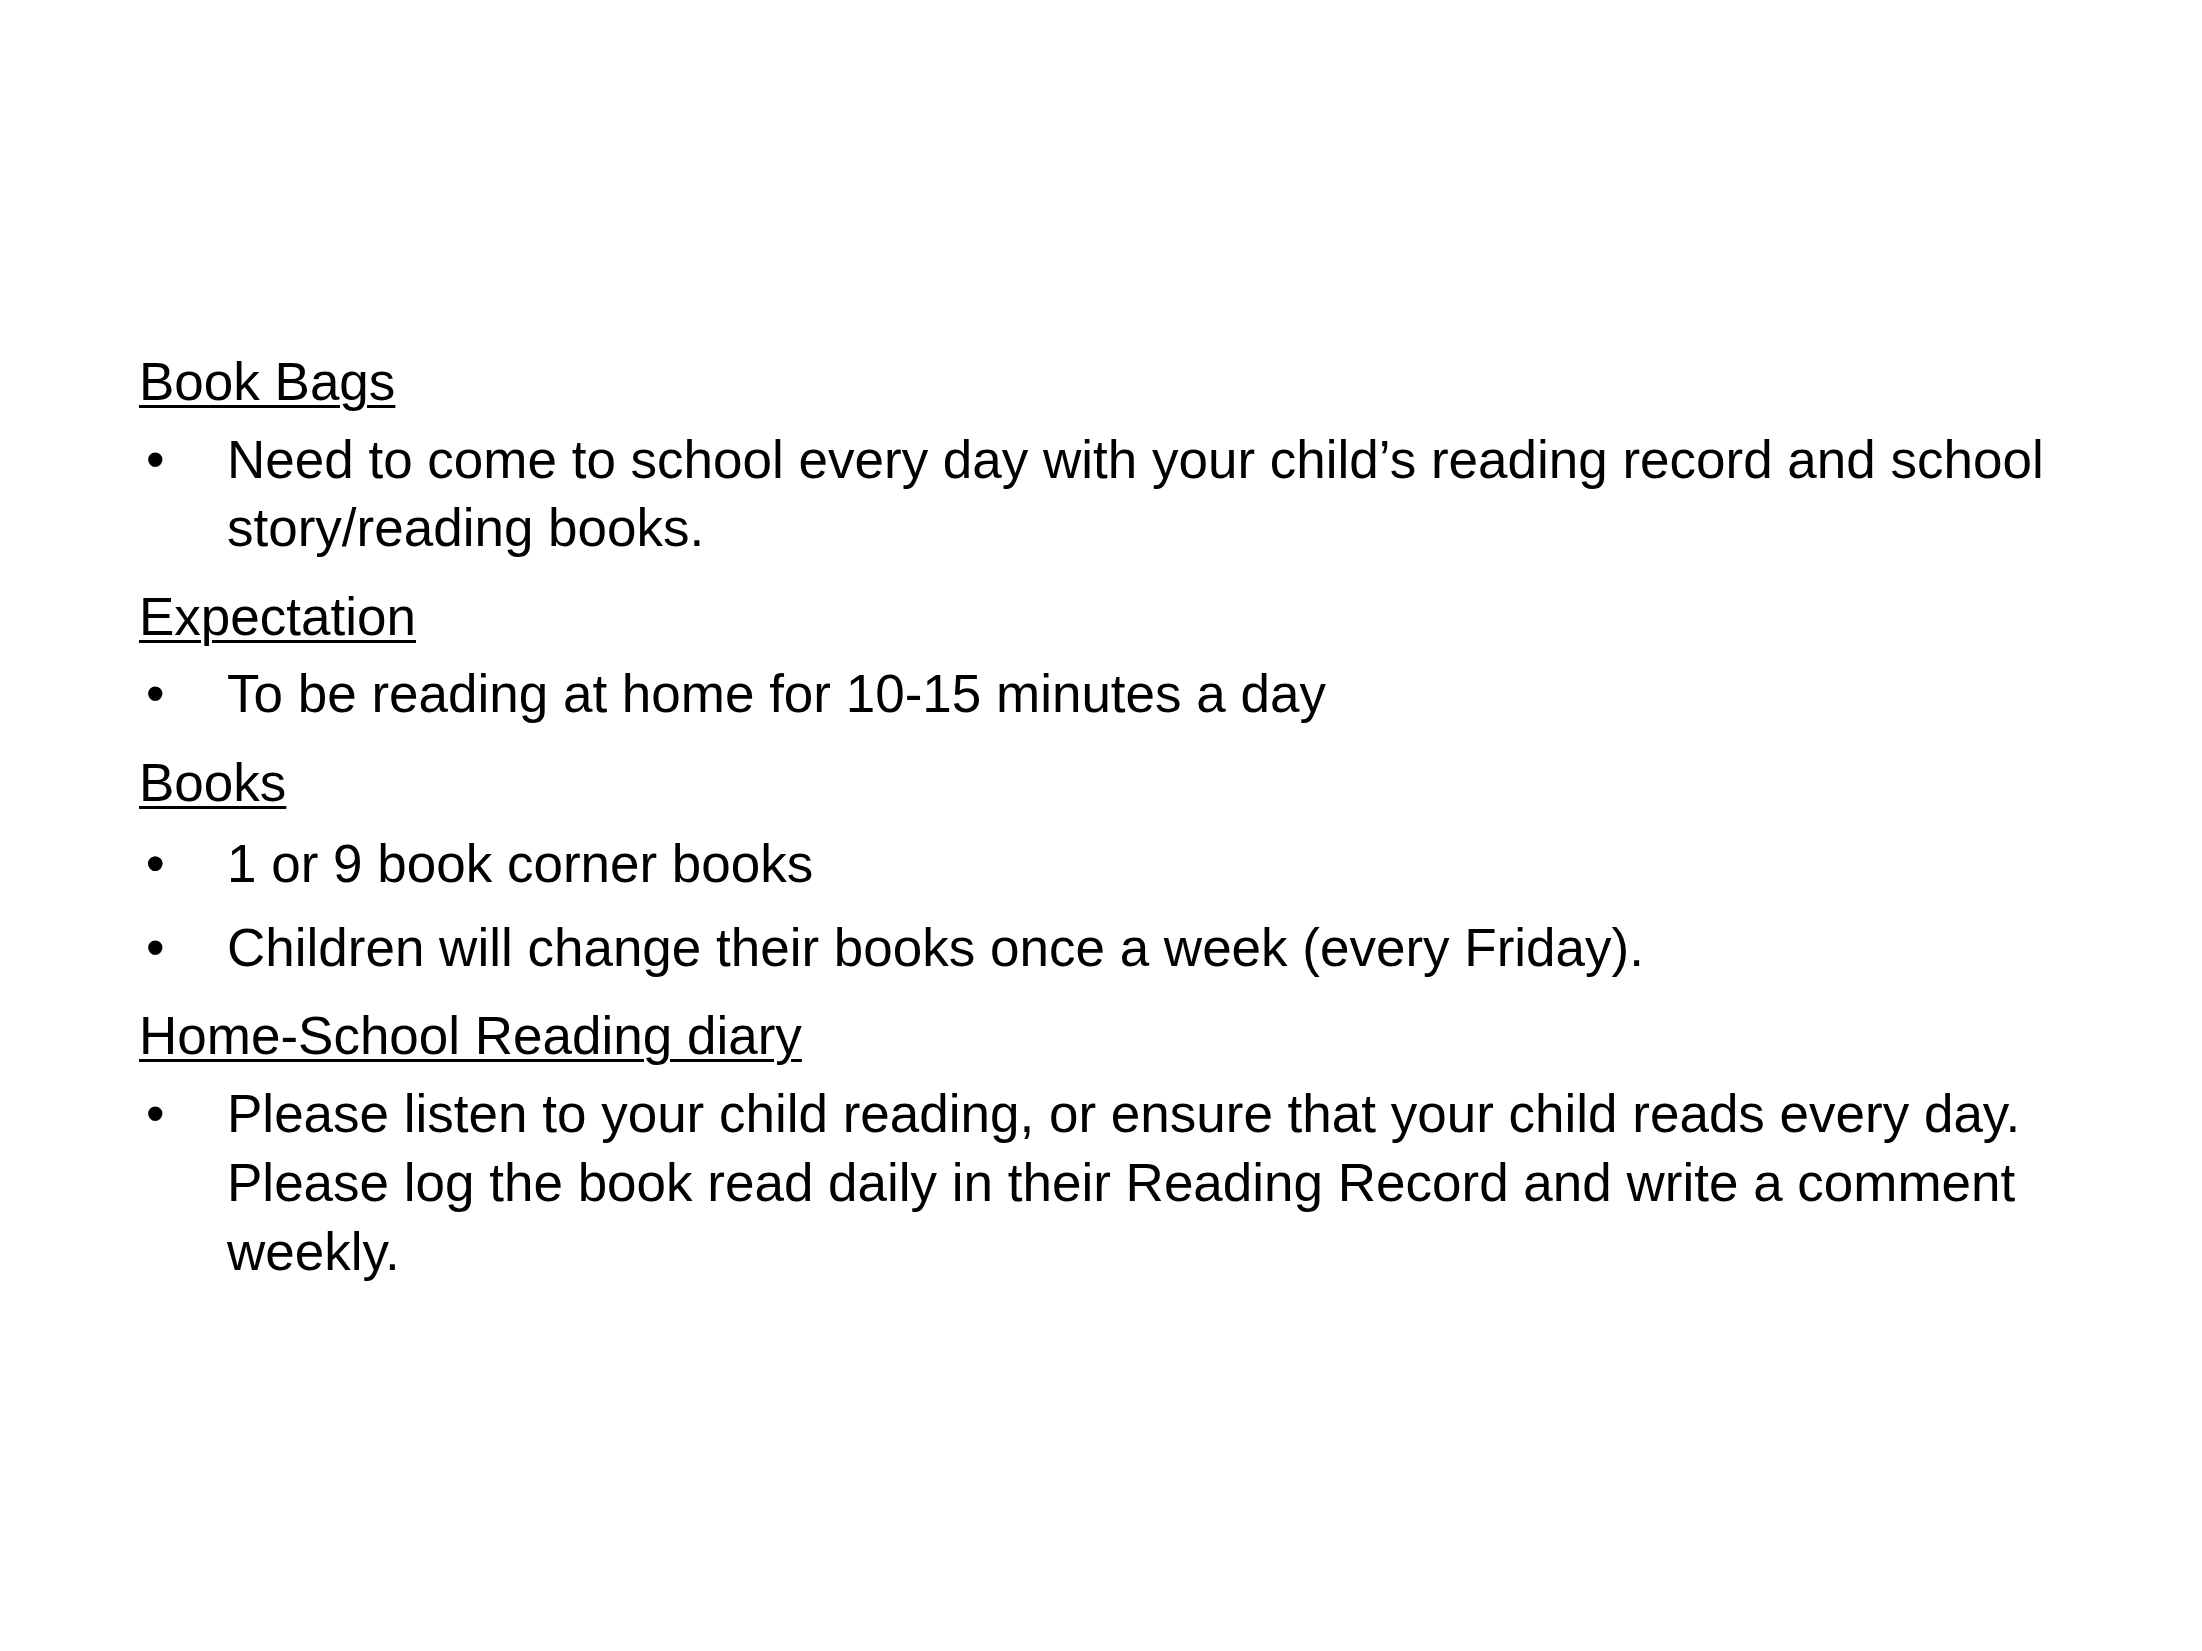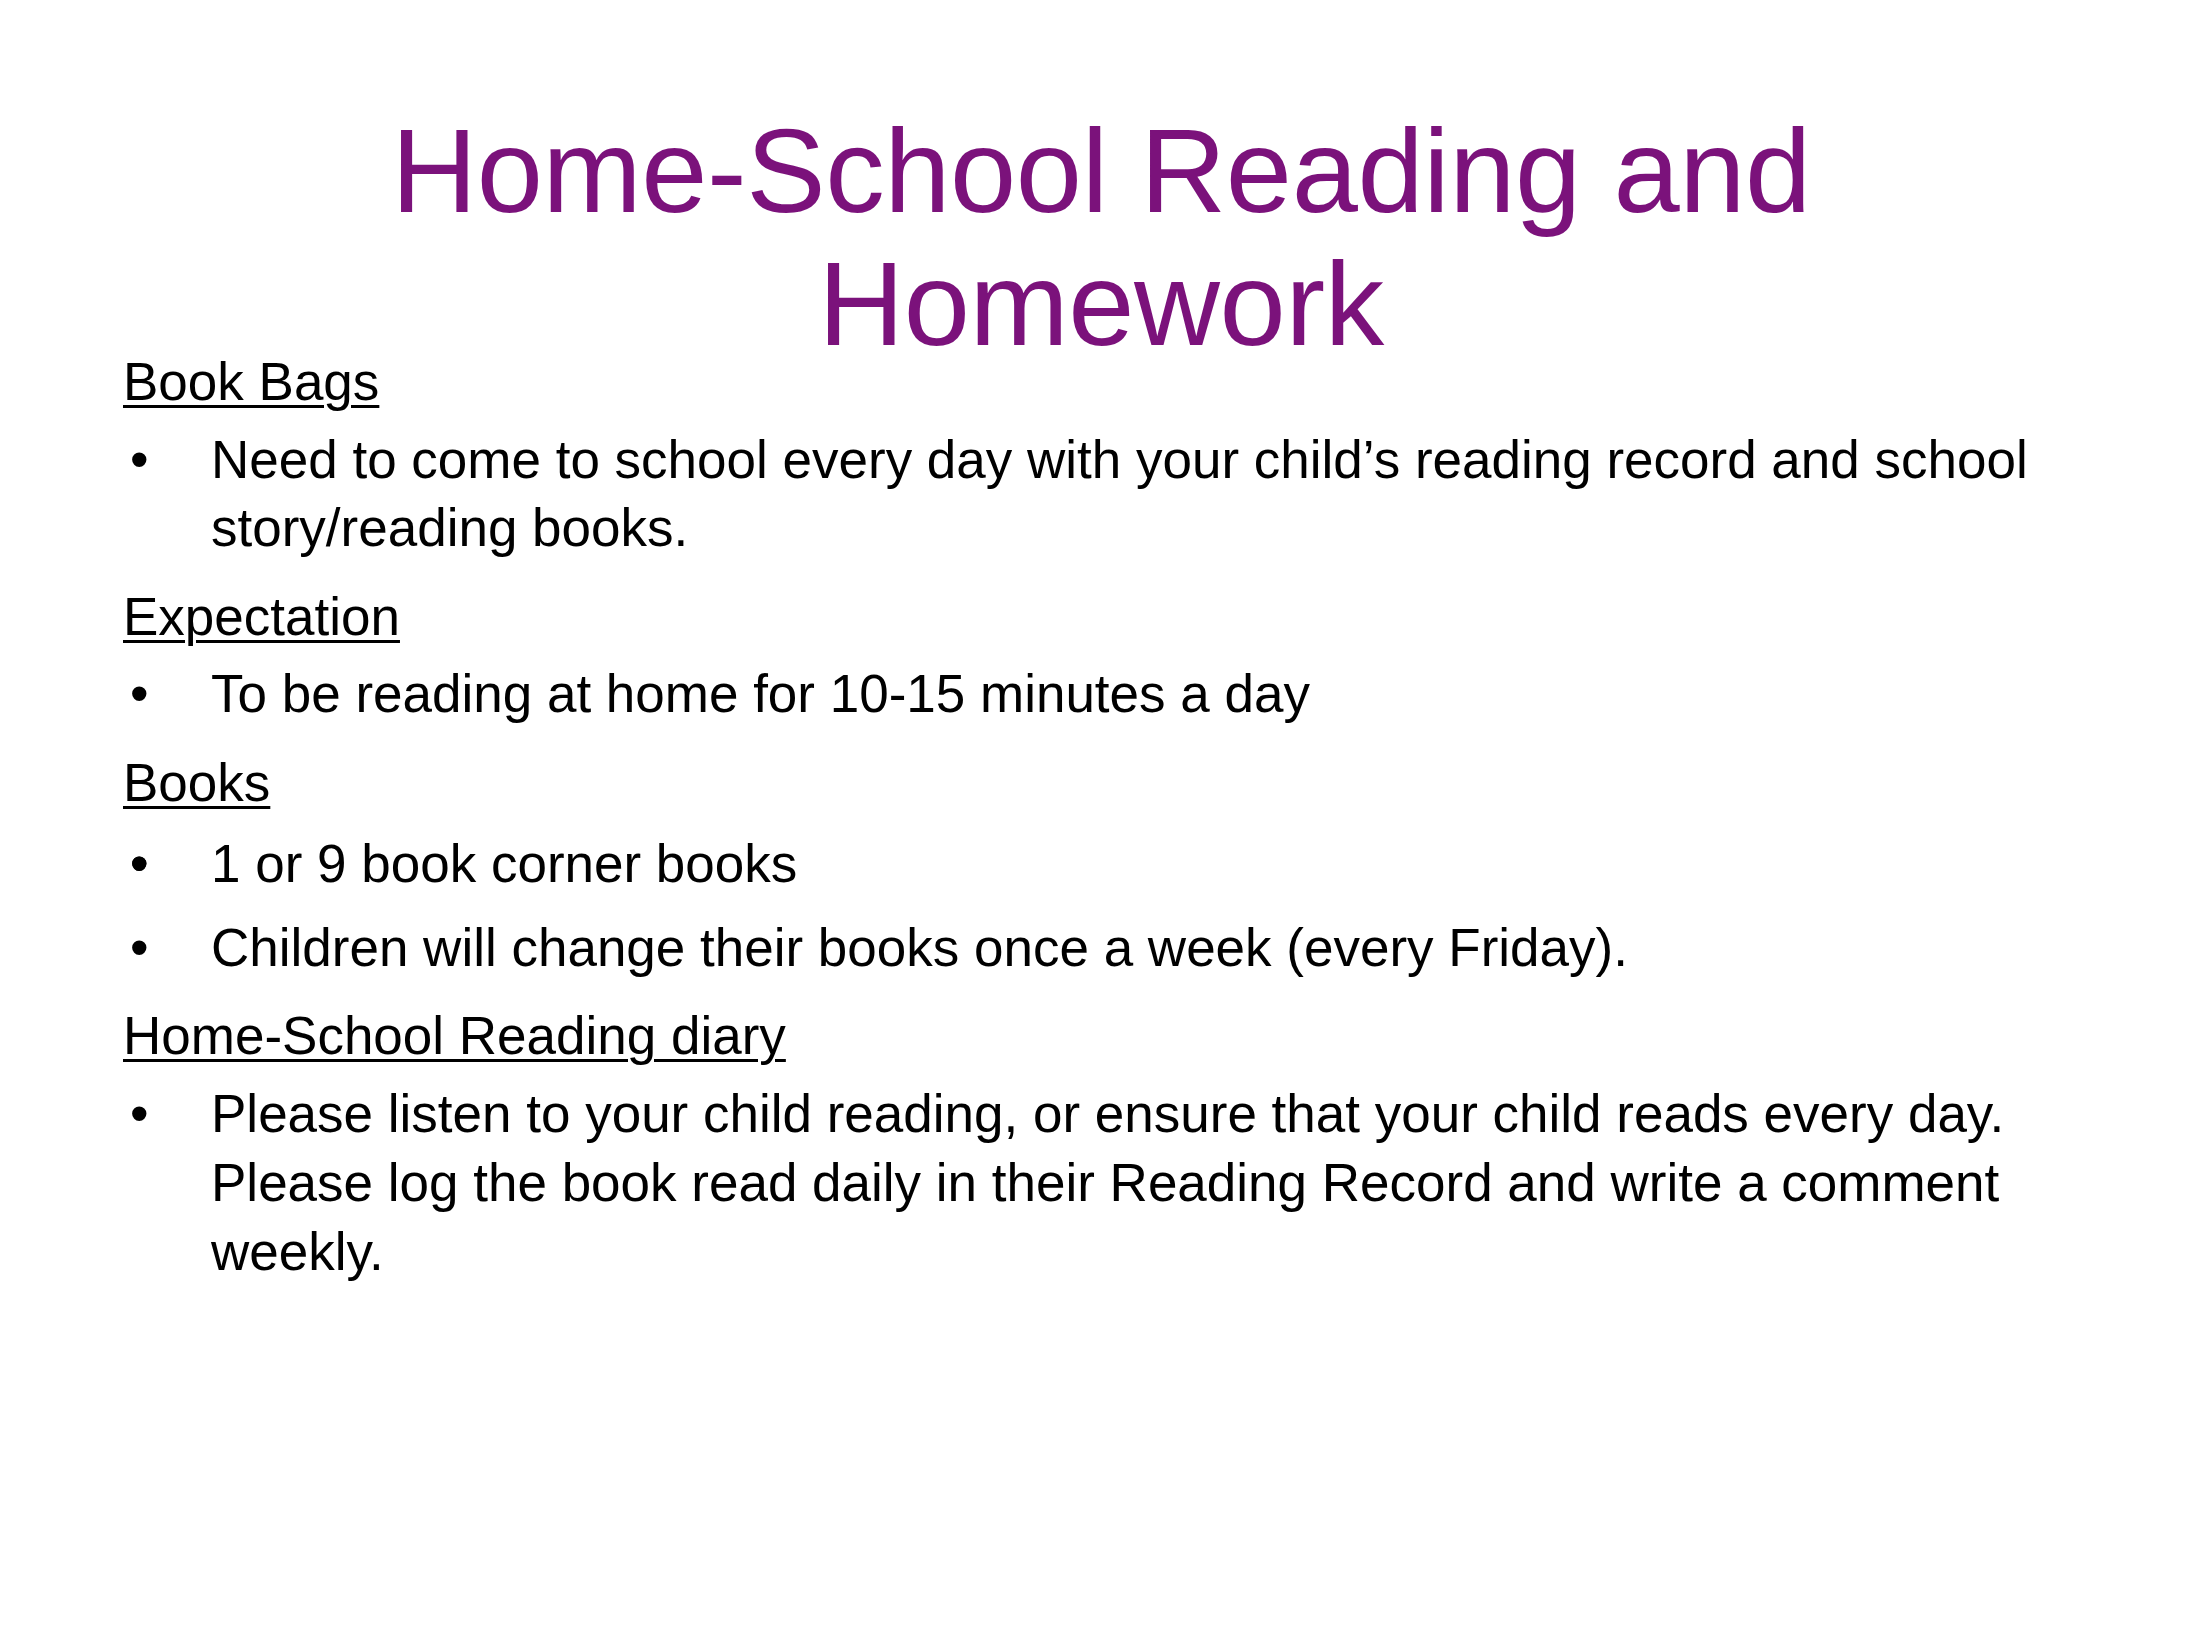--- a/index.html
+++ b/index.html
@@ -36,21 +36,21 @@
     font-weight: 400;
     font-size: 119px;
     line-height: 1.12;
     letter-spacing: -0.4px;
     white-space: normal;
   }
 
   
   .body-block {
     position: absolute;
-    left: 123px;
+    left: 139px;
     top: 351px;
     width: 1944px;
   }
 
   .section {
     margin: 0;
     padding: 0;
   }
 
   .section-heading {
@@ -108,21 +108,20 @@
   
   .section + .section {
     margin-top: 20px;
   }
 </style>
 </head>
 <body>
 
 <div class="slide">
 
-  <h1 class="slide-title">Home-School Reading and Homework</h1>
 
   <div class="body-block">
 
     <div class="section">
       <span class="section-heading">Book Bags</span>
       <ul class="bullet-list">
         <li class="bullet-item">
           <span class="bullet-dot">•</span>
           <span class="bullet-text">Need to come to school every day with your child’s reading record and school story/reading books.</span>
         </li>

